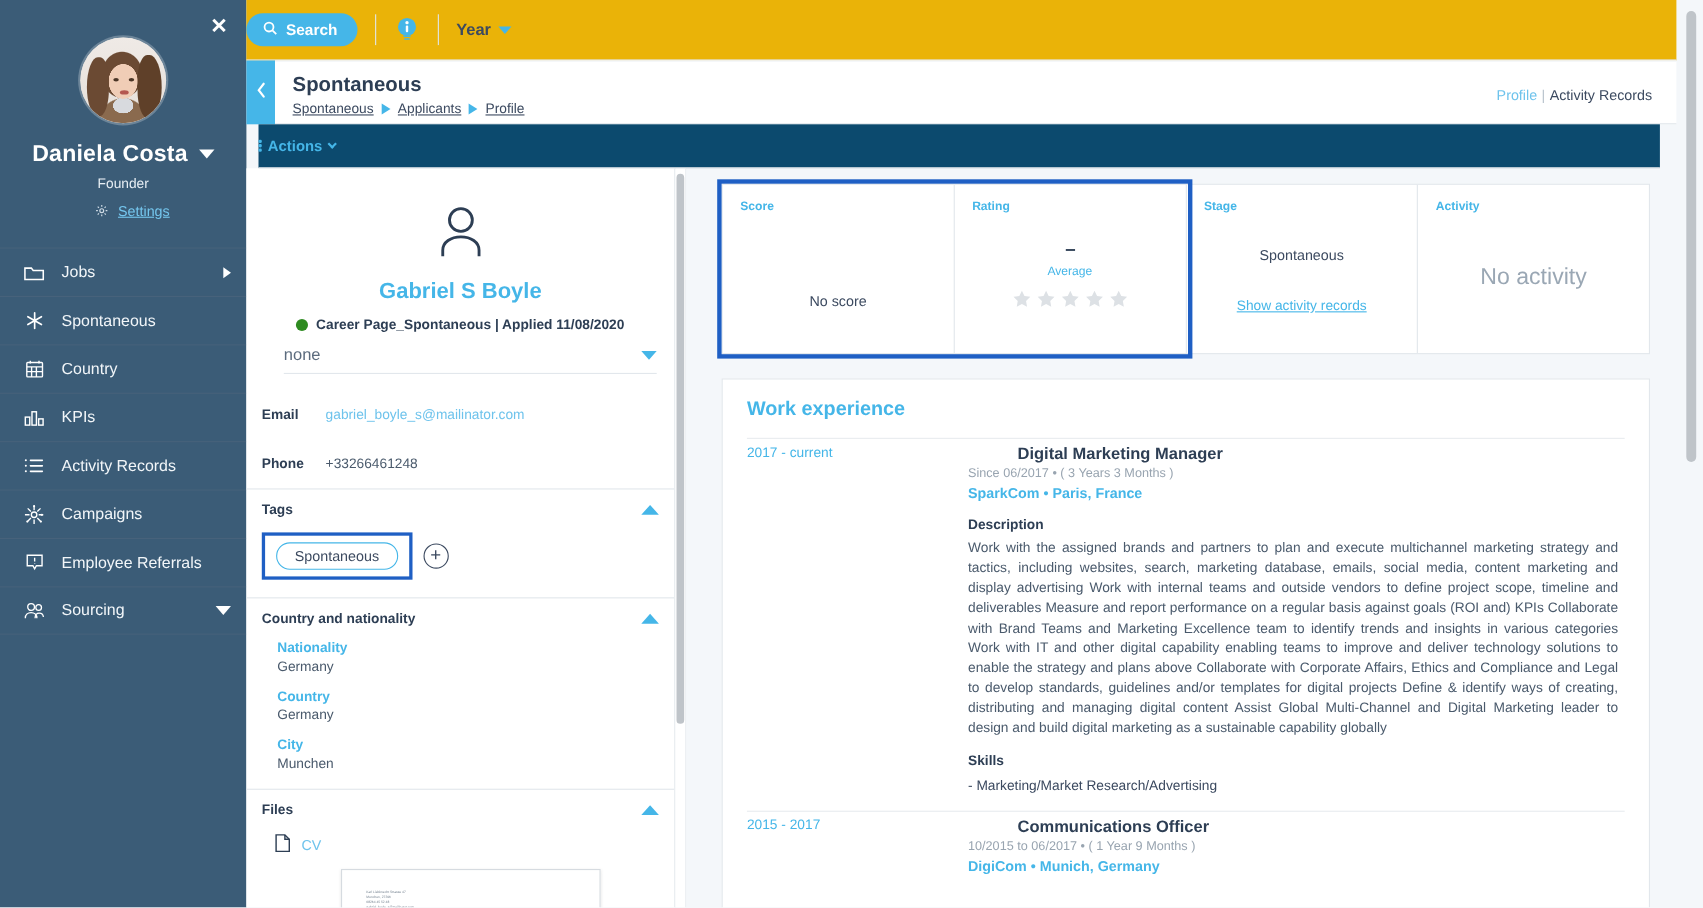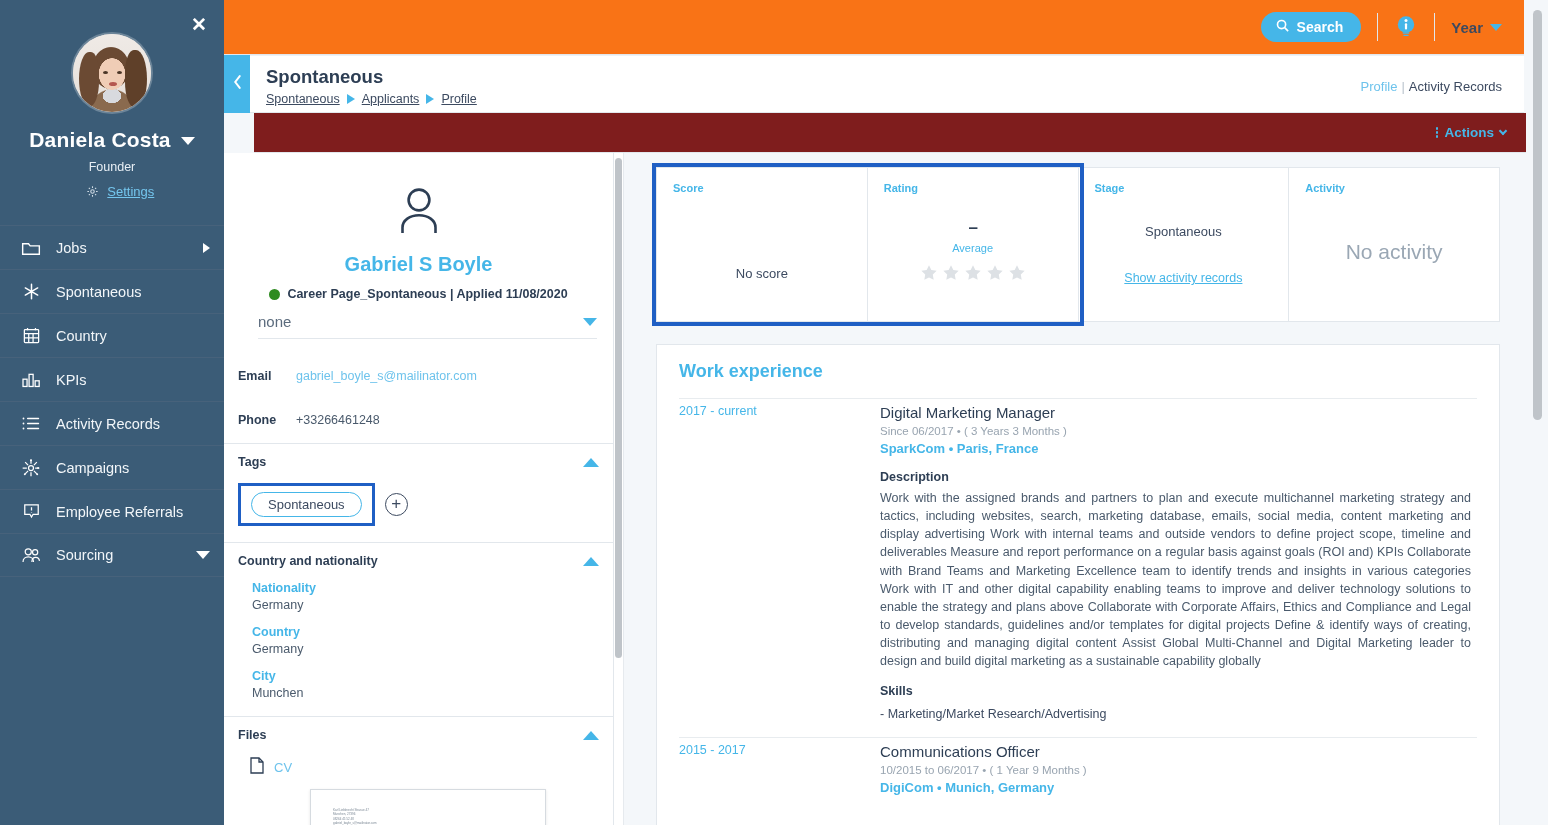--- a/index.html
+++ b/index.html
@@ -107,23 +107,23 @@
     width: 0; height: 0;
     border-left: 7px solid transparent;
     border-right: 7px solid transparent;
     border-top: 8px solid #ffffff;
   }
 
   
   .topbar {
     position: absolute; left: 224px; top: 0;
     width: 1300px; height: 55px;
-    background: #f97316;
+    background: #eab308;
     border-bottom: 1px solid #e2e7ec;
-    display: flex; align-items: center; justify-content: flex-end;
+    display: flex; align-items: center; 
     padding-right: 22px;
   }
   .search-btn {
     display: flex; align-items: center; gap: 7px;
     background: #45b6e8; color: #ffffff;
     border-radius: 18px;
     height: 30px; padding: 0 18px 0 14px;
     font-size: 14px; font-weight: bold;
     cursor: pointer; border: none;
     font-family: "Liberation Sans", sans-serif;
@@ -173,25 +173,25 @@
     width: 0; height: 0;
     border-top: 5px solid transparent;
     border-bottom: 5px solid transparent;
     border-left: 8px solid #45b6e8;
   }
   .ph-right { font-size: 13px; color: #3c4a60; padding-top: 14px; }
   .ph-right a { color: #6ec3ec; text-decoration: none; cursor: pointer; }
   .ph-right .sep { color: #b9c3cd; margin: 0 4px; }
 
   .actionsbar {
-    position: absolute; left: 254px; top: 113px;
+    position: absolute; left: 235px; top: 113px;
     width: 1274px; height: 40px;
-    background: #7f1d1d;
+    background: #0c4a6e;
     border-bottom: 1px solid #e2e7ec;
-    display: flex; align-items: center; justify-content: flex-end;
+    display: flex; align-items: center; 
     padding-right: 22px;
   }
   .actions-btn {
     display: flex; align-items: center; gap: 6px;
     color: #45b6e8; font-size: 13.5px; font-weight: bold;
     cursor: pointer;
   }
   .dots3 { display: flex; flex-direction: column; gap: 1.5px; }
   .dots3 i { width: 2.5px; height: 2.5px; background: #45b6e8; border-radius: 50%; display:block;}
   .chev-d {
@@ -374,21 +374,21 @@
   .job {
     display: flex; gap: 1px;
     border-top: 1px solid #e8ecef;
     margin-top: 16px; padding-top: 5px;
   }
   .job-dates {
     width: 200px; flex: 0 0 200px;
     color: #45b6e8; font-size: 12.5px;
   }
   .job-main { flex: 1 1 auto; padding-right: 6px; }
-  .job-role { font-size: 15px; font-weight: normal; color: #2d3e54; }
+  .job-role { font-size: 15px; font-weight: bold; color: #2d3e54; margin-left: 45px; }
   .job-span { font-size: 11.5px; color: #98a4b0; margin-top: 4px; }
   .job-co { font-size: 13px; font-weight: bold; color: #45b6e8; margin-top: 4px; }
   .job-h { font-size: 12.5px; font-weight: bold; color: #2d3e54; margin-top: 14px; }
   .job-desc {
     font-size: 12.5px; color: #4a5a6c; line-height: 1.45;
     text-align: justify; margin-top: 5px;
   }
   .job-skill { font-size: 12.5px; color: #3c4a60; margin-top: 9px; }
 
   .rc-scrollbar {

